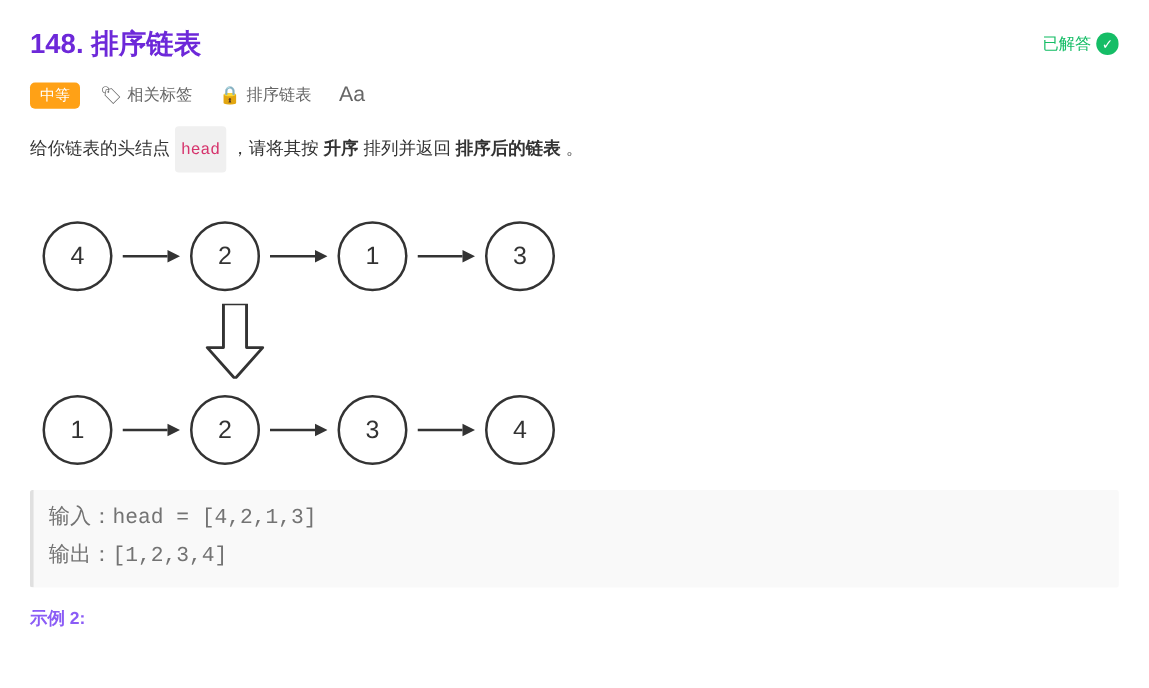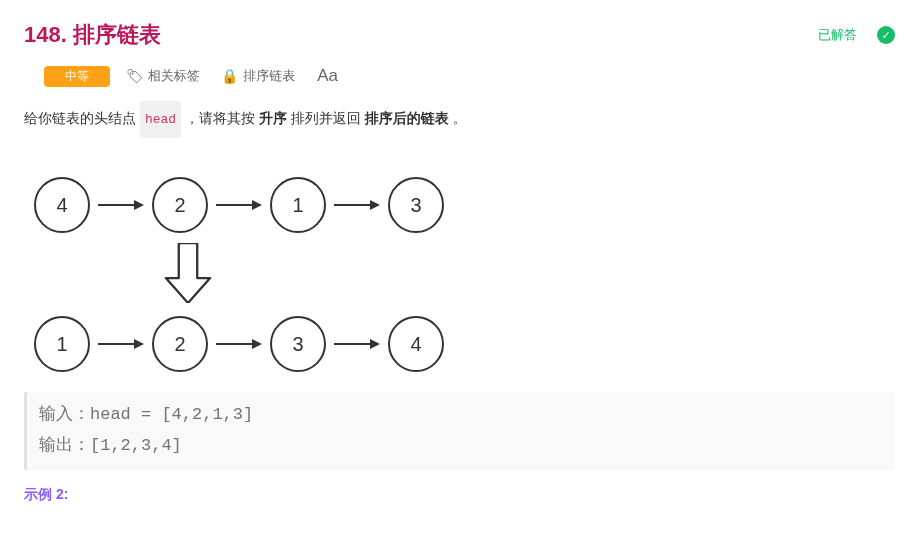--- a/index.html
+++ b/index.html
@@ -8,28 +8,28 @@
       background: #fff;
       color: #333;
       font-size: 14px;
       padding: 20px 24px;
       max-width: 919px;
     }
 
     .title {
       font-size: 22px;
       font-weight: bold;
-      color: #be185d;
+      color: #6d28d9;
       margin-bottom: 14px;
     }
 
     .solved-badge {
       float: right;
       display: flex;
-      gap: 20px;
+      gap: 4px;
       color: #15bd66;
       font-size: 13px;
       margin-top: 6px;
     }
 
     .solved-icon {
       width: 18px;
       height: 18px;
       border-radius: 50%;
       background: #15bd66;
@@ -45,24 +45,23 @@
       align-items: center;
       gap: 10px;
       margin-bottom: 18px;
       flex-wrap: wrap;
     }
 
     .tag-difficulty {
       background: #ffa116;
       color: white;
       border-radius: 4px;
-      padding: 2px 21px;
+      padding: 2px 8px;
       font-size: 12px;
       font-weight: 500;
-      margin-left: 20px;
     }
 
     .tag-related {
       display: flex;
       align-items: center;
       gap: 4px;
       color: #666;
       font-size: 13px;
       cursor: pointer;
       padding: 2px 6px;

